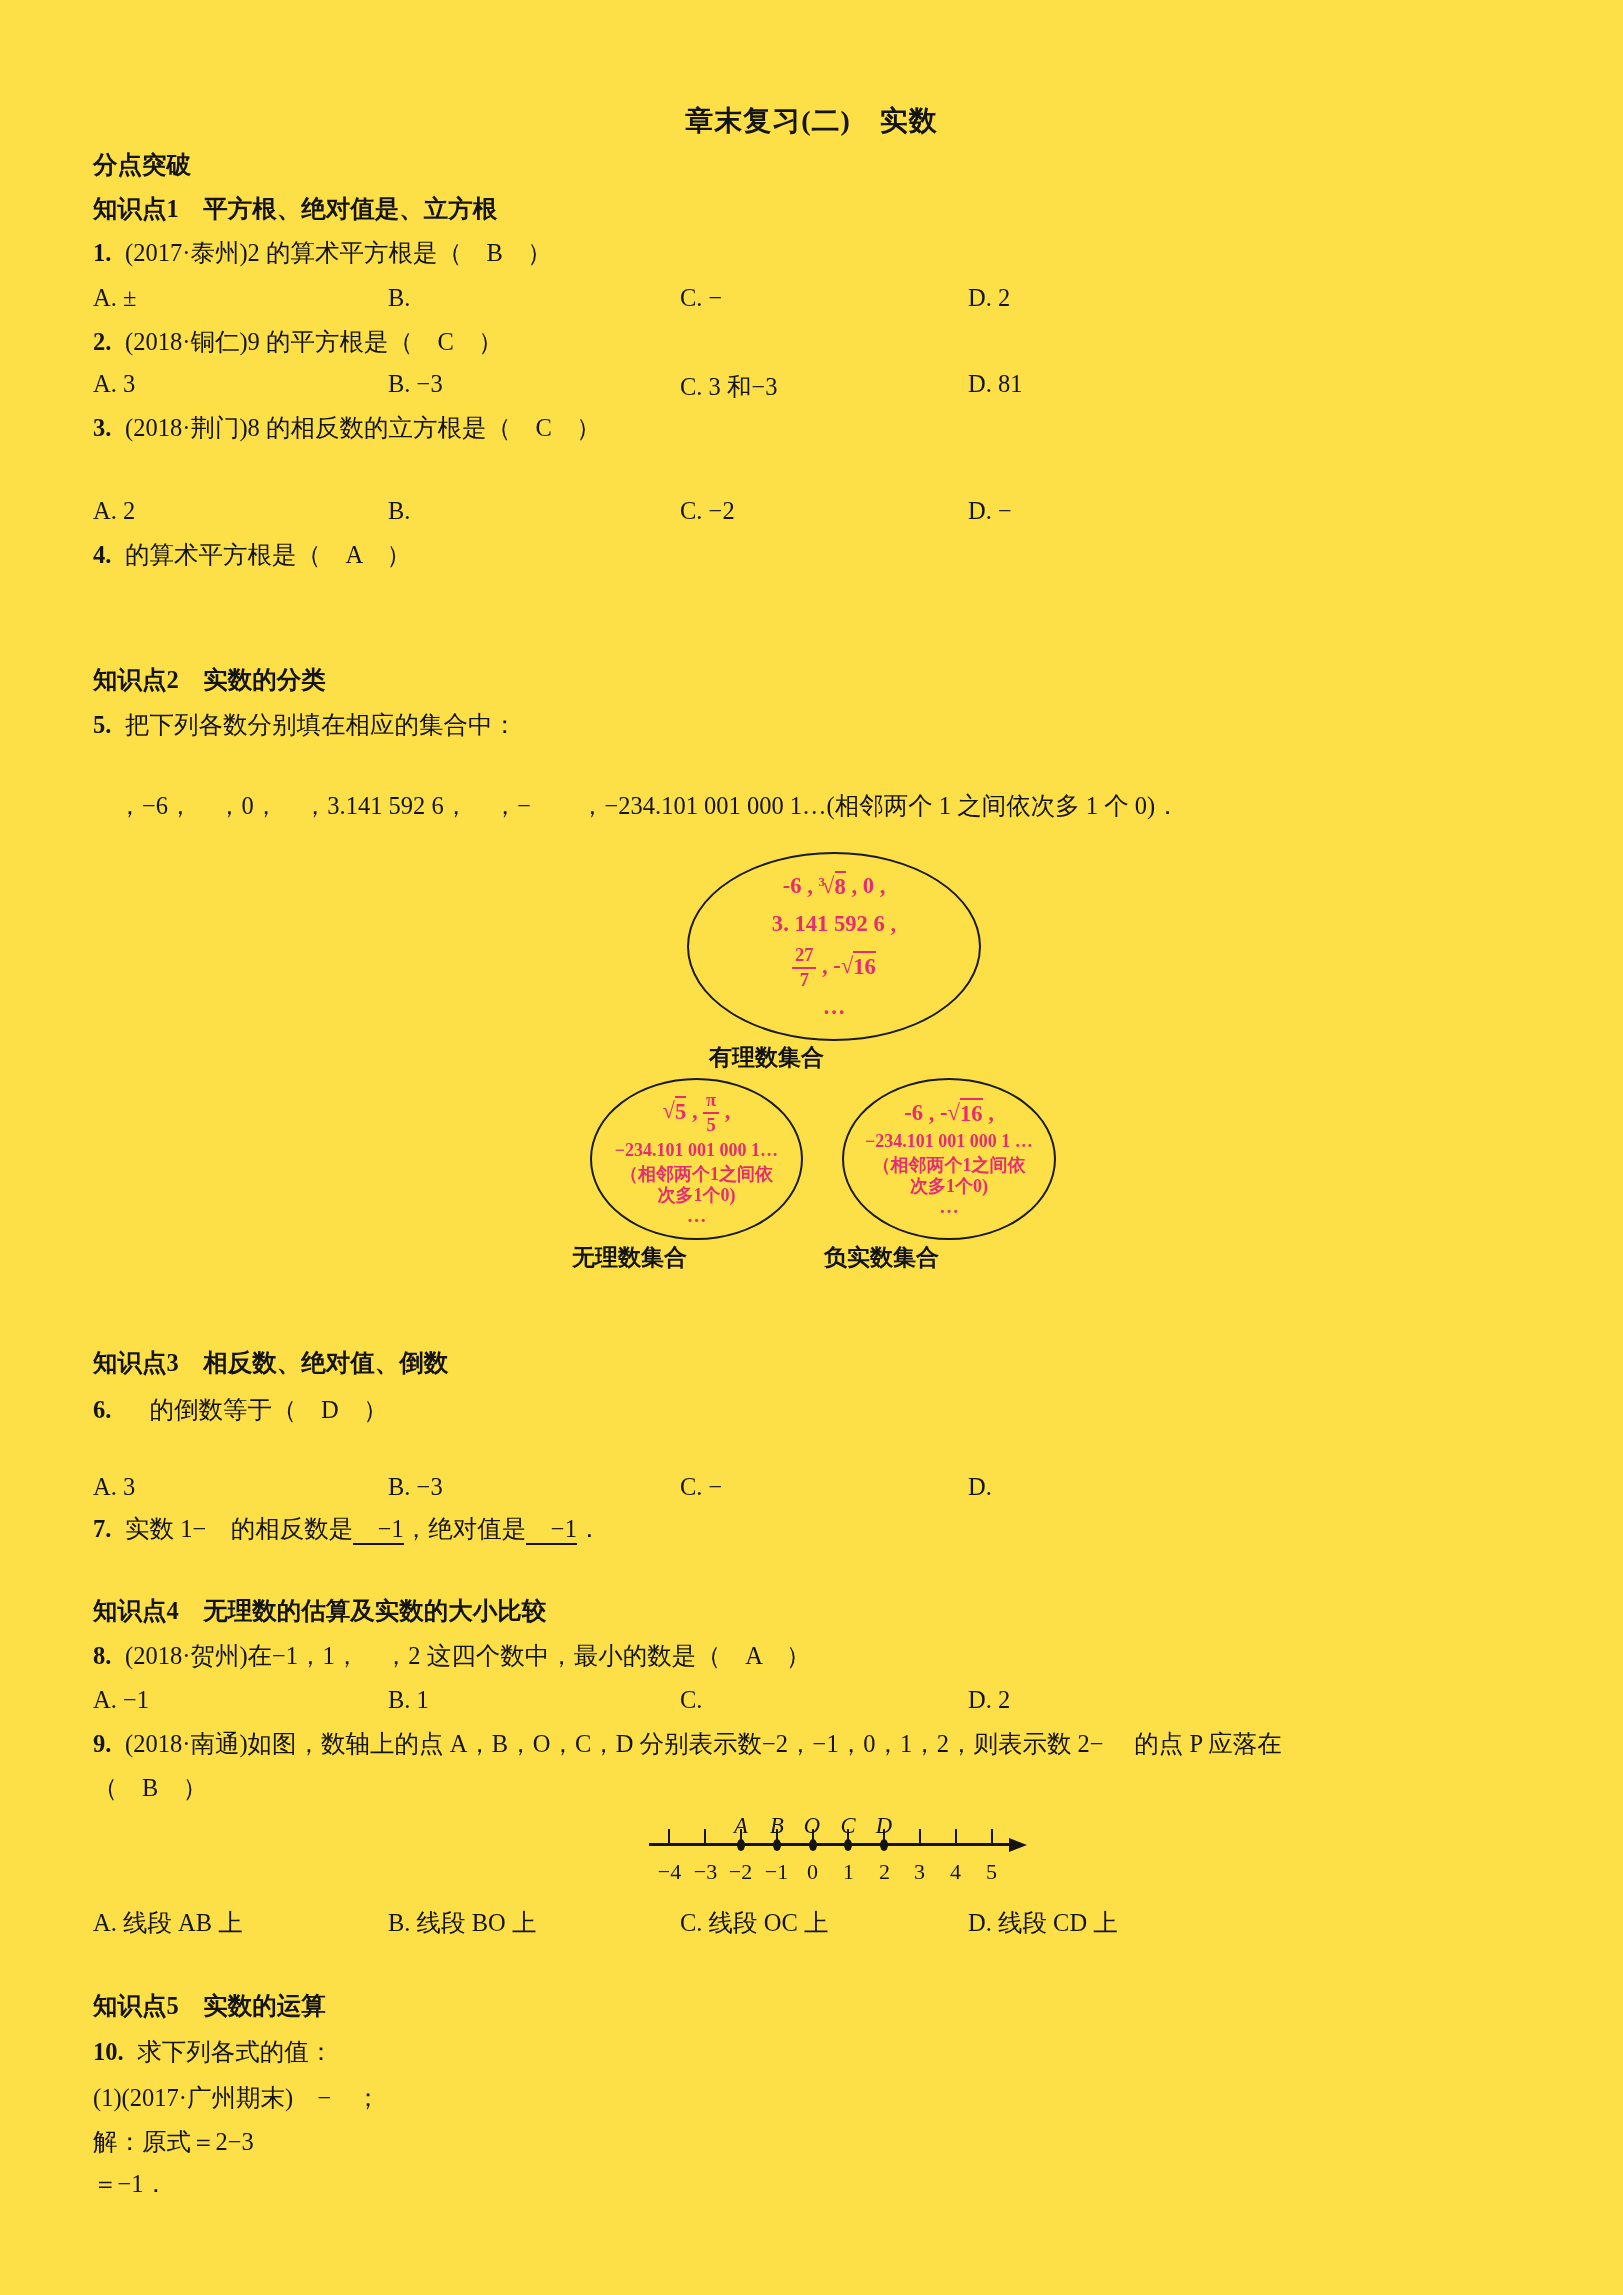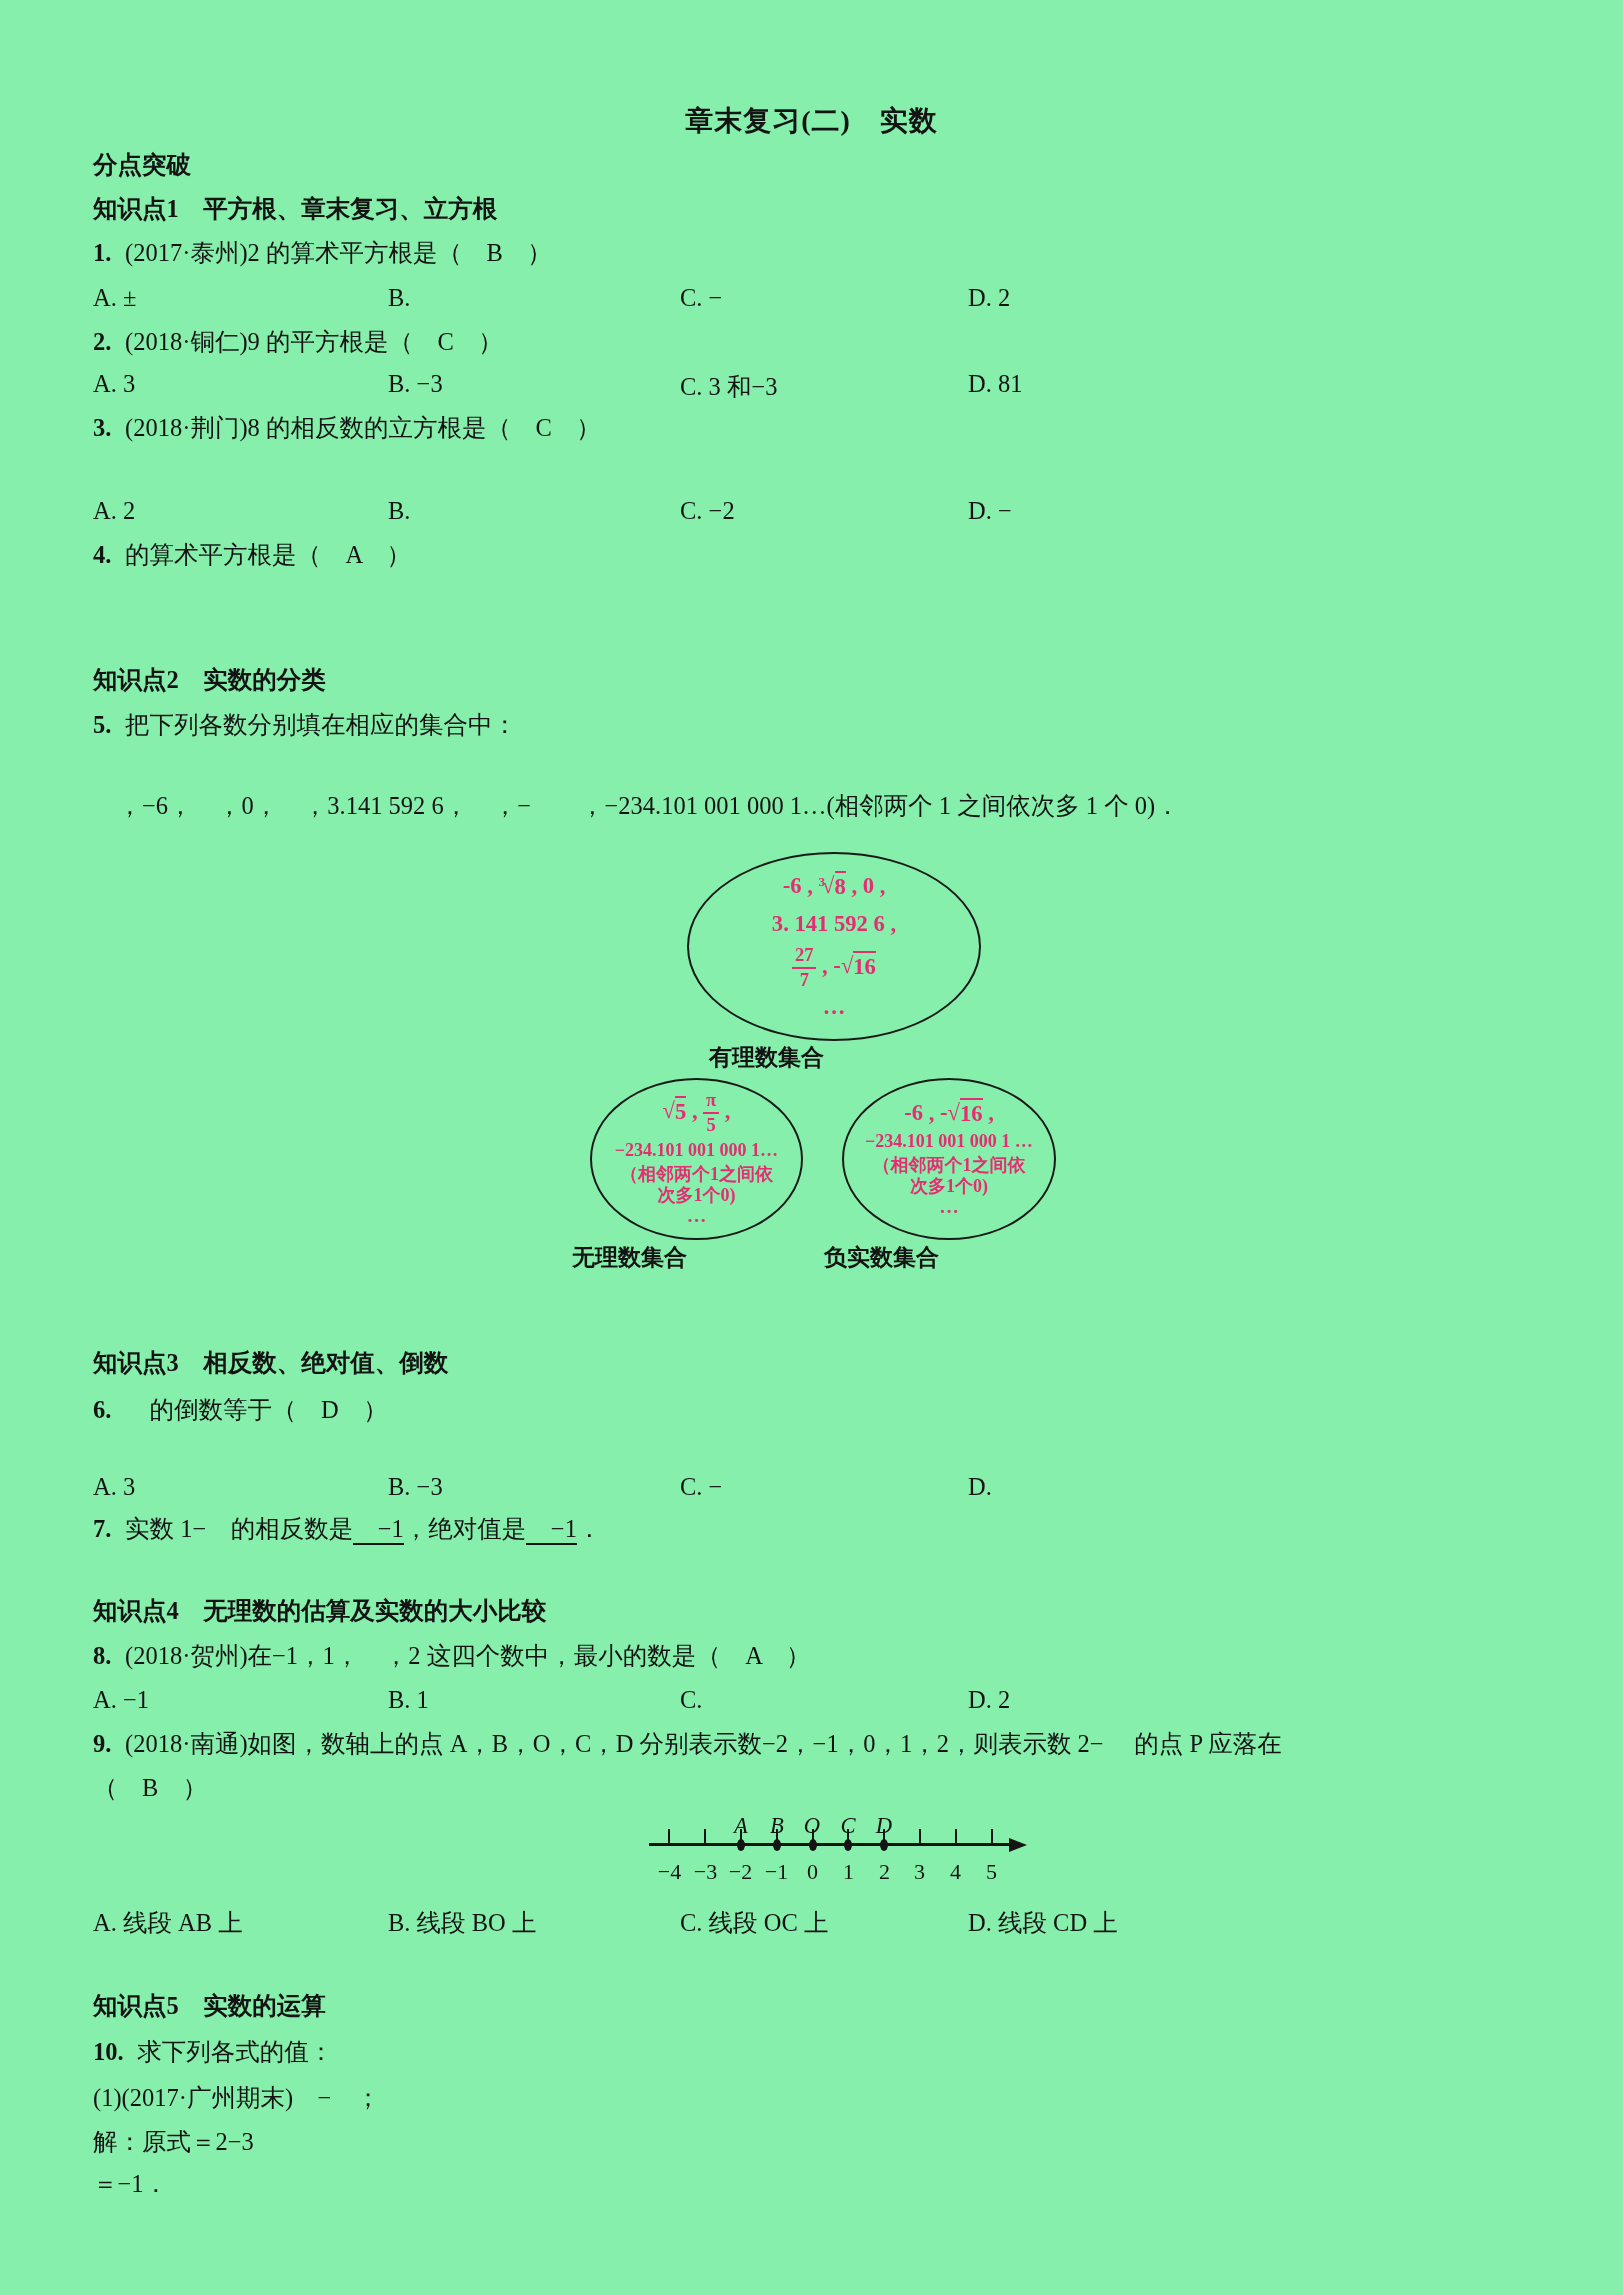--- a/index.html
+++ b/index.html
@@ -1,16 +1,16 @@
 <!DOCTYPE html>
 <html style="--pink: #e52d72;font-size:7.9px"><head>
 <meta charset="utf-8">
 <style>
   html,body{margin:0;padding:0;background:#ffffff;}
-  .page{position:relative;width:1623px;height:2295px;background:#86efac;overflow:hidden;
+  .page{position:relative;width:1623px;height:2295px;background:#fde047;overflow:hidden;
         font-family:"Liberation Serif","DejaVu Serif",serif;color:#141414;}
   .abs{position:absolute;white-space:pre;}
   .title{top:102px;left:0;width:100%;text-align:center;font-size:28px;font-weight:bold;letter-spacing:1px;}
   .line{left:93px;font-size:24.5px;line-height:29.4px;}
   .bold{font-weight:bold;}
   .qnum{font-weight:bold;margin-right:13.7px;}
   .optrow{left:0;width:100%;height:29.4px;font-size:24.5px;}
   .opt{position:absolute;white-space:pre;top:0;}
   .c0{left:93px}.c1{left:388px}.c2{left:680px}.c3{left:968px}
   .blank{border-bottom:2px solid #141414;padding-bottom:1px;white-space:pre;}
@@ -40,21 +40,21 @@
 </style>
 </head>
 <body>
 
 <div class="page">
 
   <div class="abs title">章末复习(二)　实数</div>
 
   <div class="abs line bold" style="top:150px">分点突破</div>
 
-  <div class="abs line bold" style="top:194px">知识点1　平方根、章末复习、立方根</div>
+  <div class="abs line bold" style="top:194px">知识点1　平方根、绝对值是、立方根</div>
 
   <div class="abs line" style="top:238px"><b class="qnum">1.</b><span>(2017·泰州)2 的算术平方根是（　B　）</span></div>
   <div class="abs optrow" style="top:284px">
     <span class="opt c0">A. ±</span>
     <span class="opt c1">B.</span>
     <span class="opt c2">C. −</span>
     <span class="opt c3">D. 2</span>
   </div>
 
   <div class="abs line" style="top:327px"><b class="qnum">2.</b><span>(2018·铜仁)9 的平方根是（　C　）</span></div>

